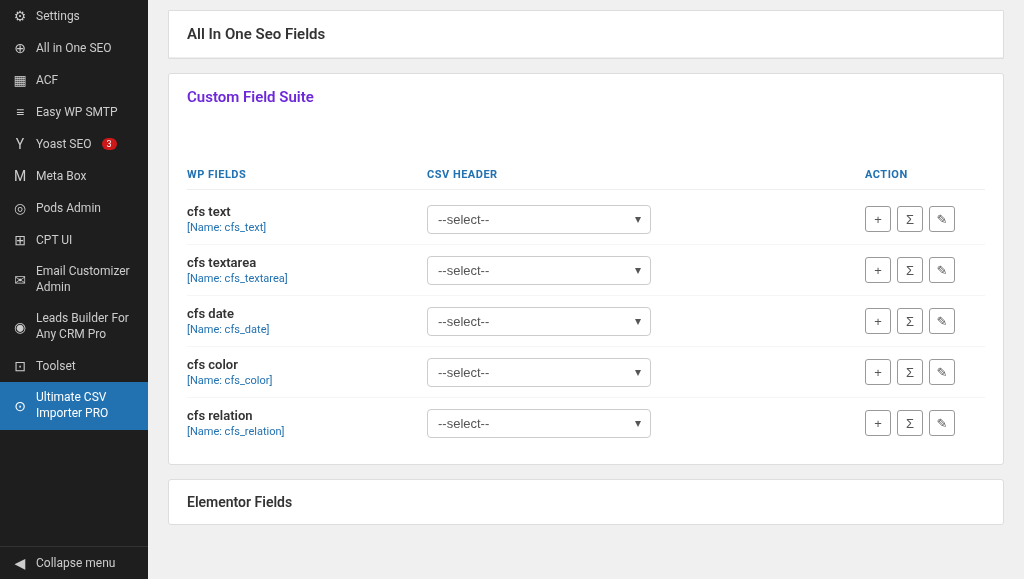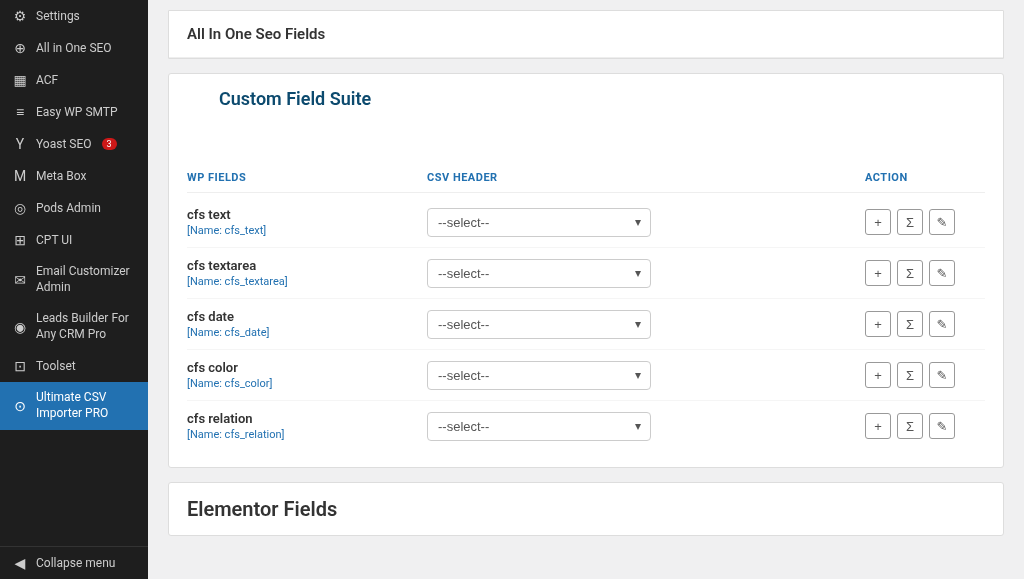--- a/index.html
+++ b/index.html
@@ -76,24 +76,23 @@
 
     
     .cfs-container {
       background: #fff;
       border: 1px solid #ddd;
       border-radius: 3px;
       margin-bottom: 14px;
     }
     .cfs-header {
       padding: 14px 18px 10px 18px;
-      font-size: 18px;
+      font-size: 15px;
       font-weight: 600;
-      color: #0c4a6e;
-      margin-left: 32px;
+      color: #6d28d9;
     }
     .fields-table-wrap {
       padding: 0 18px 16px 18px;
       margin-top: 44px;
     }
     .table-header-row {
       display: grid;
       grid-template-columns: 240px 1fr 120px;
       padding: 8px 0 8px 0;
       border-bottom: 1px solid #eee;
@@ -172,21 +171,21 @@
     }
 
     
     .elementor-section {
       background: #fff;
       border: 1px solid #ddd;
       border-radius: 3px;
     }
     .elementor-header {
       padding: 14px 18px;
-      font-size: 20px;
+      font-size: 14px;
       font-weight: 600;
       color: #333;
     }
   </style>
 </head>
 <body>
 
 <div id="sidebar">
   <div class="sidebar-item">
     <span class="icon">⚙</span>

